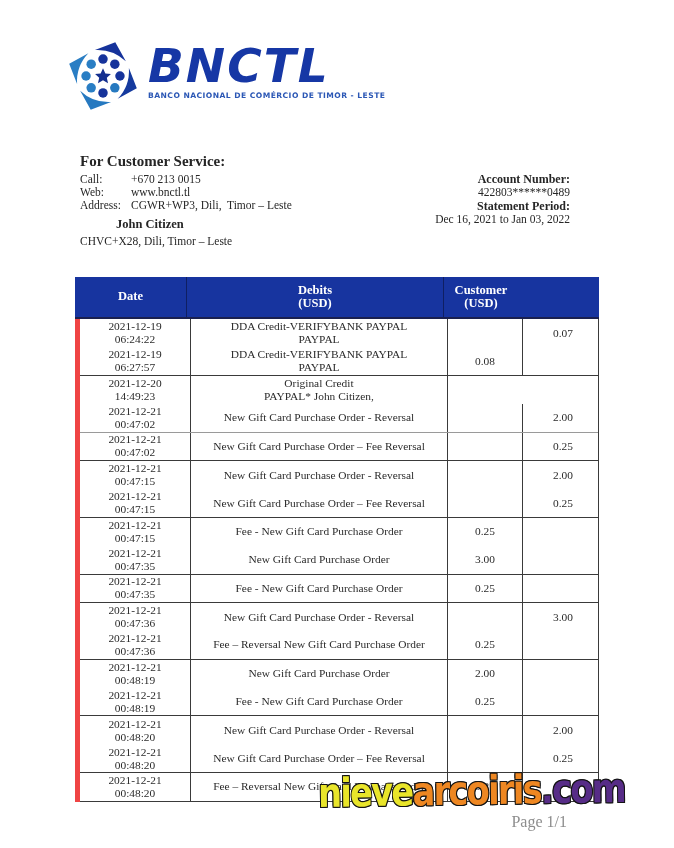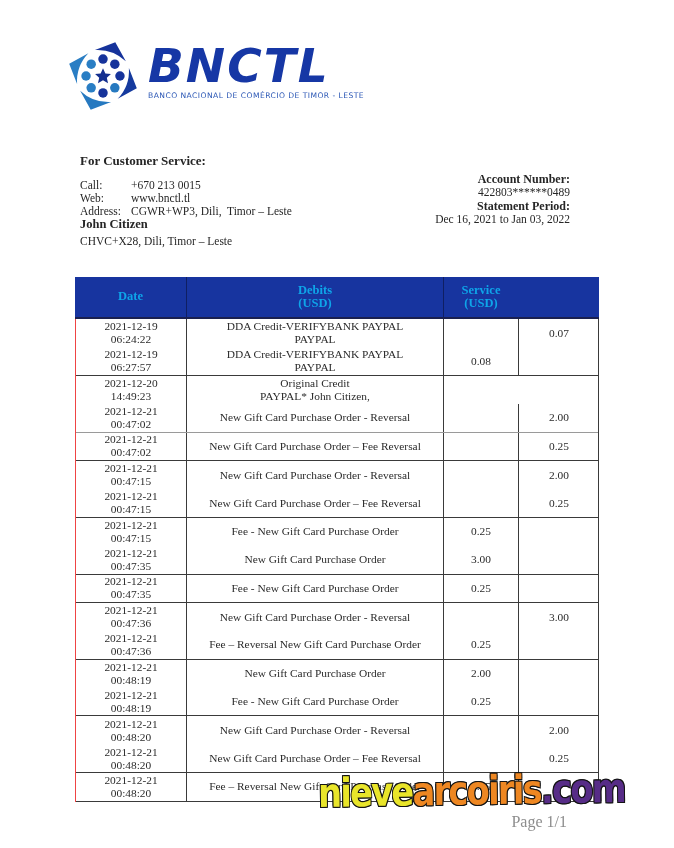--- a/index.html
+++ b/index.html
@@ -11,45 +11,45 @@
   .logo{position:absolute;left:66px;top:38px;display:flex;align-items:flex-start;}
   .logo-mark{width:74px;height:76px;}
   .logo-textblock{margin-left:8px;padding-top:6px;}
   .logo-name{
     font-family:"DejaVu Sans","Liberation Sans",sans-serif;
     font-weight:bold;font-style:italic;font-size:47px;line-height:44px;
     color:#1637a5;letter-spacing:2px;
   }
   .logo-tagline{
     font-family:"DejaVu Sans","Liberation Sans",sans-serif;
-    font-weight:normal;font-size:7.6px;letter-spacing:0.45px;color:#2b57b5;margin-top:3px;
+    font-weight:bold;font-size:7.6px;letter-spacing:0.45px;color:#2b57b5;margin-top:3px;
   }
   
   .cs-block{position:absolute;left:80px;top:153px;font-size:11.5px;}
-  .cs-title{font-weight:bold;font-size:13px;margin-bottom:10px;}
+  .cs-title{font-weight:bold;font-size:15px;margin-bottom:3px;}
   .cs-row{display:flex;line-height:13.2px;align-items:center;}
   .cs-label{width:51px;}
   .cs-value{white-space:pre-wrap;}
   .acct-block{position:absolute;right:76px;top:165px;text-align:right;font-size:11.5px;line-height:13.4px;margin-top:8px;}
   .acct-label{font-weight:bold;font-size:12px;}
   .cust-block{position:absolute;left:80px;top:217px;font-size:11.5px;}
-  .cust-name{font-weight:bold;font-size:12.5px;margin-bottom:3px;}
+  .cust-name{font-weight:bold;font-size:12.5px;margin-bottom:3px;margin-left:36px;}
   
   .stmt-table{position:absolute;left:75px;top:277px;width:524px;}
   .thead{
     display:grid;grid-template-columns:111px 257px 75px 81px;
     background:#17349f;height:40px;border-bottom:2px solid #1a2050;
   }
   .th{
-    color:#0ea5e9;font-weight:bold;font-size:12.5px;line-height:13.5px;
+    color:#ffffff;font-weight:bold;font-size:12.5px;line-height:13.5px;
     display:flex;flex-direction:column;align-items:center;justify-content:center;
     border-left:1px solid rgba(10,14,50,0.55);
   }
   .th:first-child{border-left:none;}
-  .tbody{border-left:1px solid #ef4444;border-right:1px solid #3a3a3a;}
+  .tbody{border-left:5px solid #ef4444;border-right:1px solid #3a3a3a;}
   .trow{
     display:grid;grid-template-columns:110px 257px 75px 81px;height:28.4px;
     box-sizing:border-box;
   }
   .trow.div-dark{border-bottom:1px solid #3a3a3a;}
   .trow.div-light{border-bottom:1px solid #9a9a9a;}
   .td{
     display:flex;flex-direction:column;align-items:center;justify-content:center;
     font-size:11.4px;line-height:13px;text-align:center;color:#2b2b2b;
     border-left:1px solid #3a3a3a;overflow:hidden;
@@ -135,21 +135,21 @@
   <div class="stmt-table">
     <div class="thead">
       <div class="th">
         <div>Date</div>
       </div>
       <div class="th">
         <div>Debits</div>
         <div>(USD)</div>
       </div>
       <div class="th">
-        <div>Service</div>
+        <div>Customer</div>
         <div>(USD)</div>
       </div>
     </div>
     <div class="tbody">
         <div class="trow">
           <div class="td">
             <div>2021-12-19</div>
             <div>06:24:22</div>
           </div>
           <div class="td">

